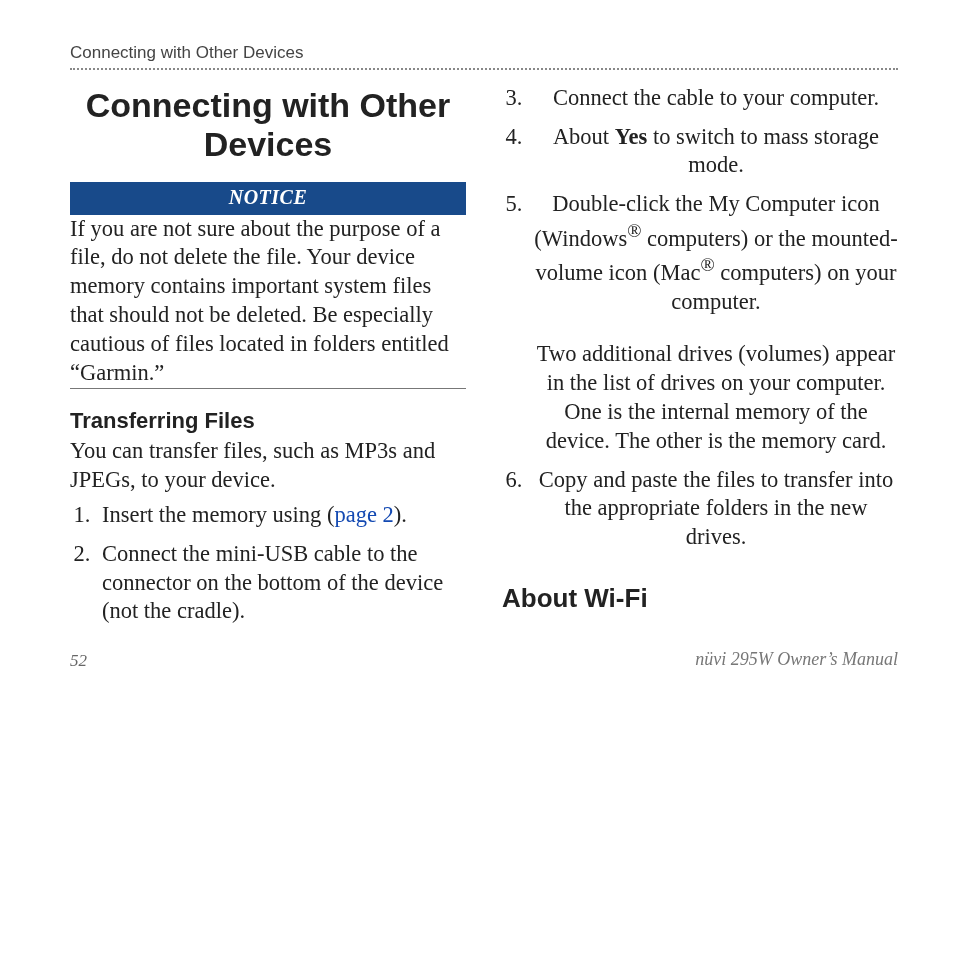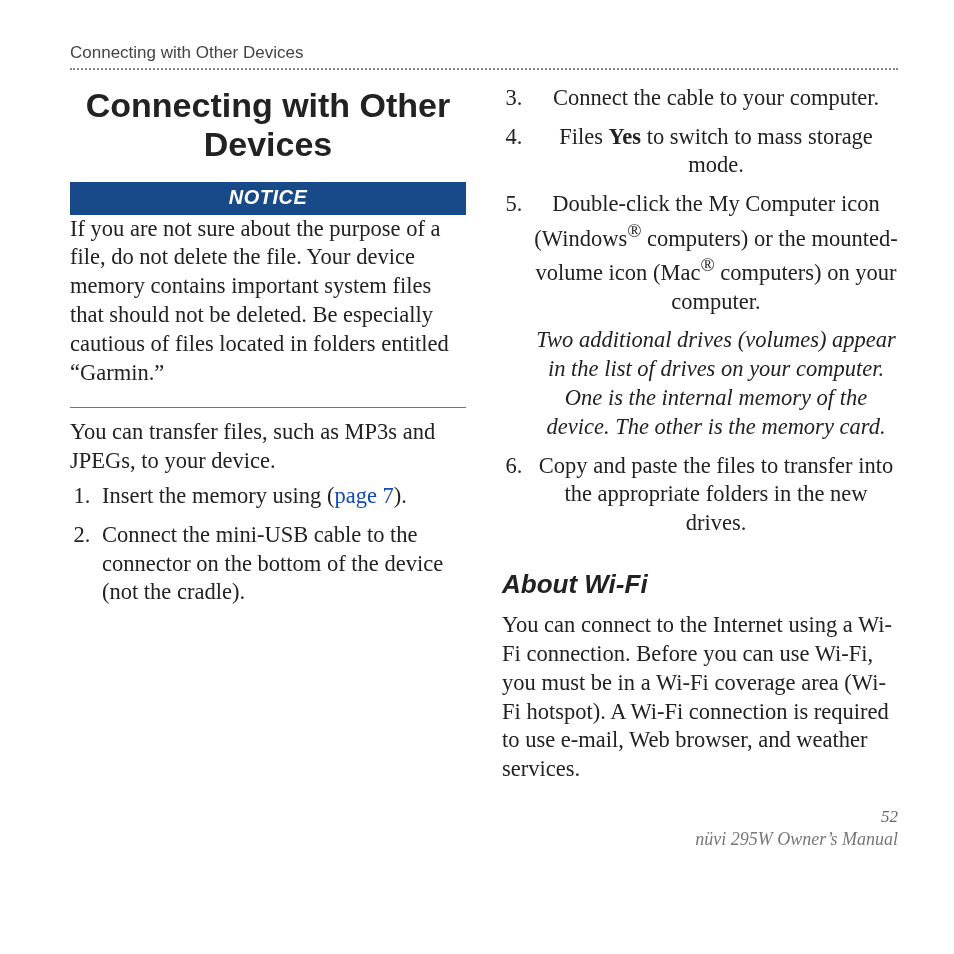--- a/index.html
+++ b/index.html
@@ -50,55 +50,53 @@
   h3.subsection-title {
     font-family: Arial, Helvetica, sans-serif;
     font-weight: 700;
     font-size: 22px;
     margin: 18px 0 2px 0;
     color: #222;
   }
   .notice-bar {
     background: #184a8a;
     color: #fff;
-    font-family: Liberation Sans, sans-serif;
+    font-family: Liberation Serif, serif;
     font-weight: 700;
     font-style: italic;
     text-align: center;
     font-size: 20px;
     padding: 3px 0 4px 0;
     letter-spacing: 0.5px;
   }
   .notice-text {
     border-bottom: 1px solid #777;
-    padding-bottom: 20px;
+    padding-bottom: 1px;
     margin-bottom: 12px;
   }
   p.block { margin: 0 0 10px 0; }
   ol.steps {
     list-style: decimal;
     padding-left: 26px;
     margin-top: 6px;
   }
   ol.steps > li {
     padding-left: 6px;
     margin-bottom: 10px;
   }
   .step-sub {
-    margin-top: 10px;
-    font-style: italic;
+    margin-top: 24px;
   }
   a.page-link { color: #1349b2; text-decoration: none; }
   .footer {
     display: flex;
     justify-content: space-between;
     align-items: flex-end;
     margin-top: 12px;
     font-size: 17px;
-    flex-direction: column;
   }
   .footer .pagenum {
     font-style: italic;
     color: #666;
     font-family: Georgia, serif;
   }
   .footer .manual {
     font-style: italic;
     color: #777;
     font-family: Georgia, serif;
@@ -115,45 +113,45 @@
 <div class="columns">
 
   <div class="col">
     <h1 class="chapter-title">Connecting with Other Devices</h1>
 
 
     <div class="notice-bar">NOTICE</div>
     <p class="block notice-text">If you are not sure about the purpose of a file, do not delete the file. Your device memory contains important system files that should not be deleted. Be especially cautious of files located in folders entitled “Garmin.”</p>
 
 
+    <h3 class="subsection-title">Transferring Files</h3>
     <p class="block" style="margin-bottom:6px;">You can transfer files, such as MP3s and JPEGs, to your device.</p>
 
     <ol class="steps">
       <li>
-        <span>Insert the memory using (</span><a href="#" class="page-link">page 7</a><span>).</span>
+        <span>Insert the memory using (</span><a href="#" class="page-link">page 2</a><span>).</span>
       </li>
       <li>Connect the mini-USB cable to the connector on the bottom of the device (not the cradle).</li>
     </ol>
   </div>
 
   <div class="col">
     <ol class="steps" start="3" style="margin-top:0;text-align:center;">
       <li>Connect the cable to your computer.</li>
       <li>
-        <span>Files </span><b>Yes</b><span> to switch to mass storage mode.</span>
+        <span>About </span><b>Yes</b><span> to switch to mass storage mode.</span>
       </li>
       <li>
         <span>Double-click the My Computer icon (Windows</span><sup>®</sup><span> computers) or the mounted-volume icon (Mac</span><sup>®</sup><span> computers) on your computer.</span>
         <p class="step-sub">Two additional drives (volumes) appear in the list of drives on your computer. One is the internal memory of the device. The other is the memory card.</p>
       </li>
       <li>Copy and paste the files to transfer into the appropriate folders in the new drives.</li>
     </ol>
 
-    <h2 class="section-title" style="margin-top:30px;font-style:italic;">About Wi-Fi</h2>
-    <p class="block">You can connect to the Internet using a Wi-Fi connection. Before you can use Wi-Fi, you must be in a Wi-Fi coverage area (Wi-Fi hotspot). A Wi-Fi connection is required to use e-mail, Web browser, and weather services.</p>
+    <h2 class="section-title" style="margin-top:30px;">About Wi-Fi</h2>
   </div>
 
 </div>
 
 <div class="footer">
   <span class="pagenum">52</span>
   <span class="manual">nüvi 295W Owner’s Manual</span>
 </div>
 
 </body></html>

